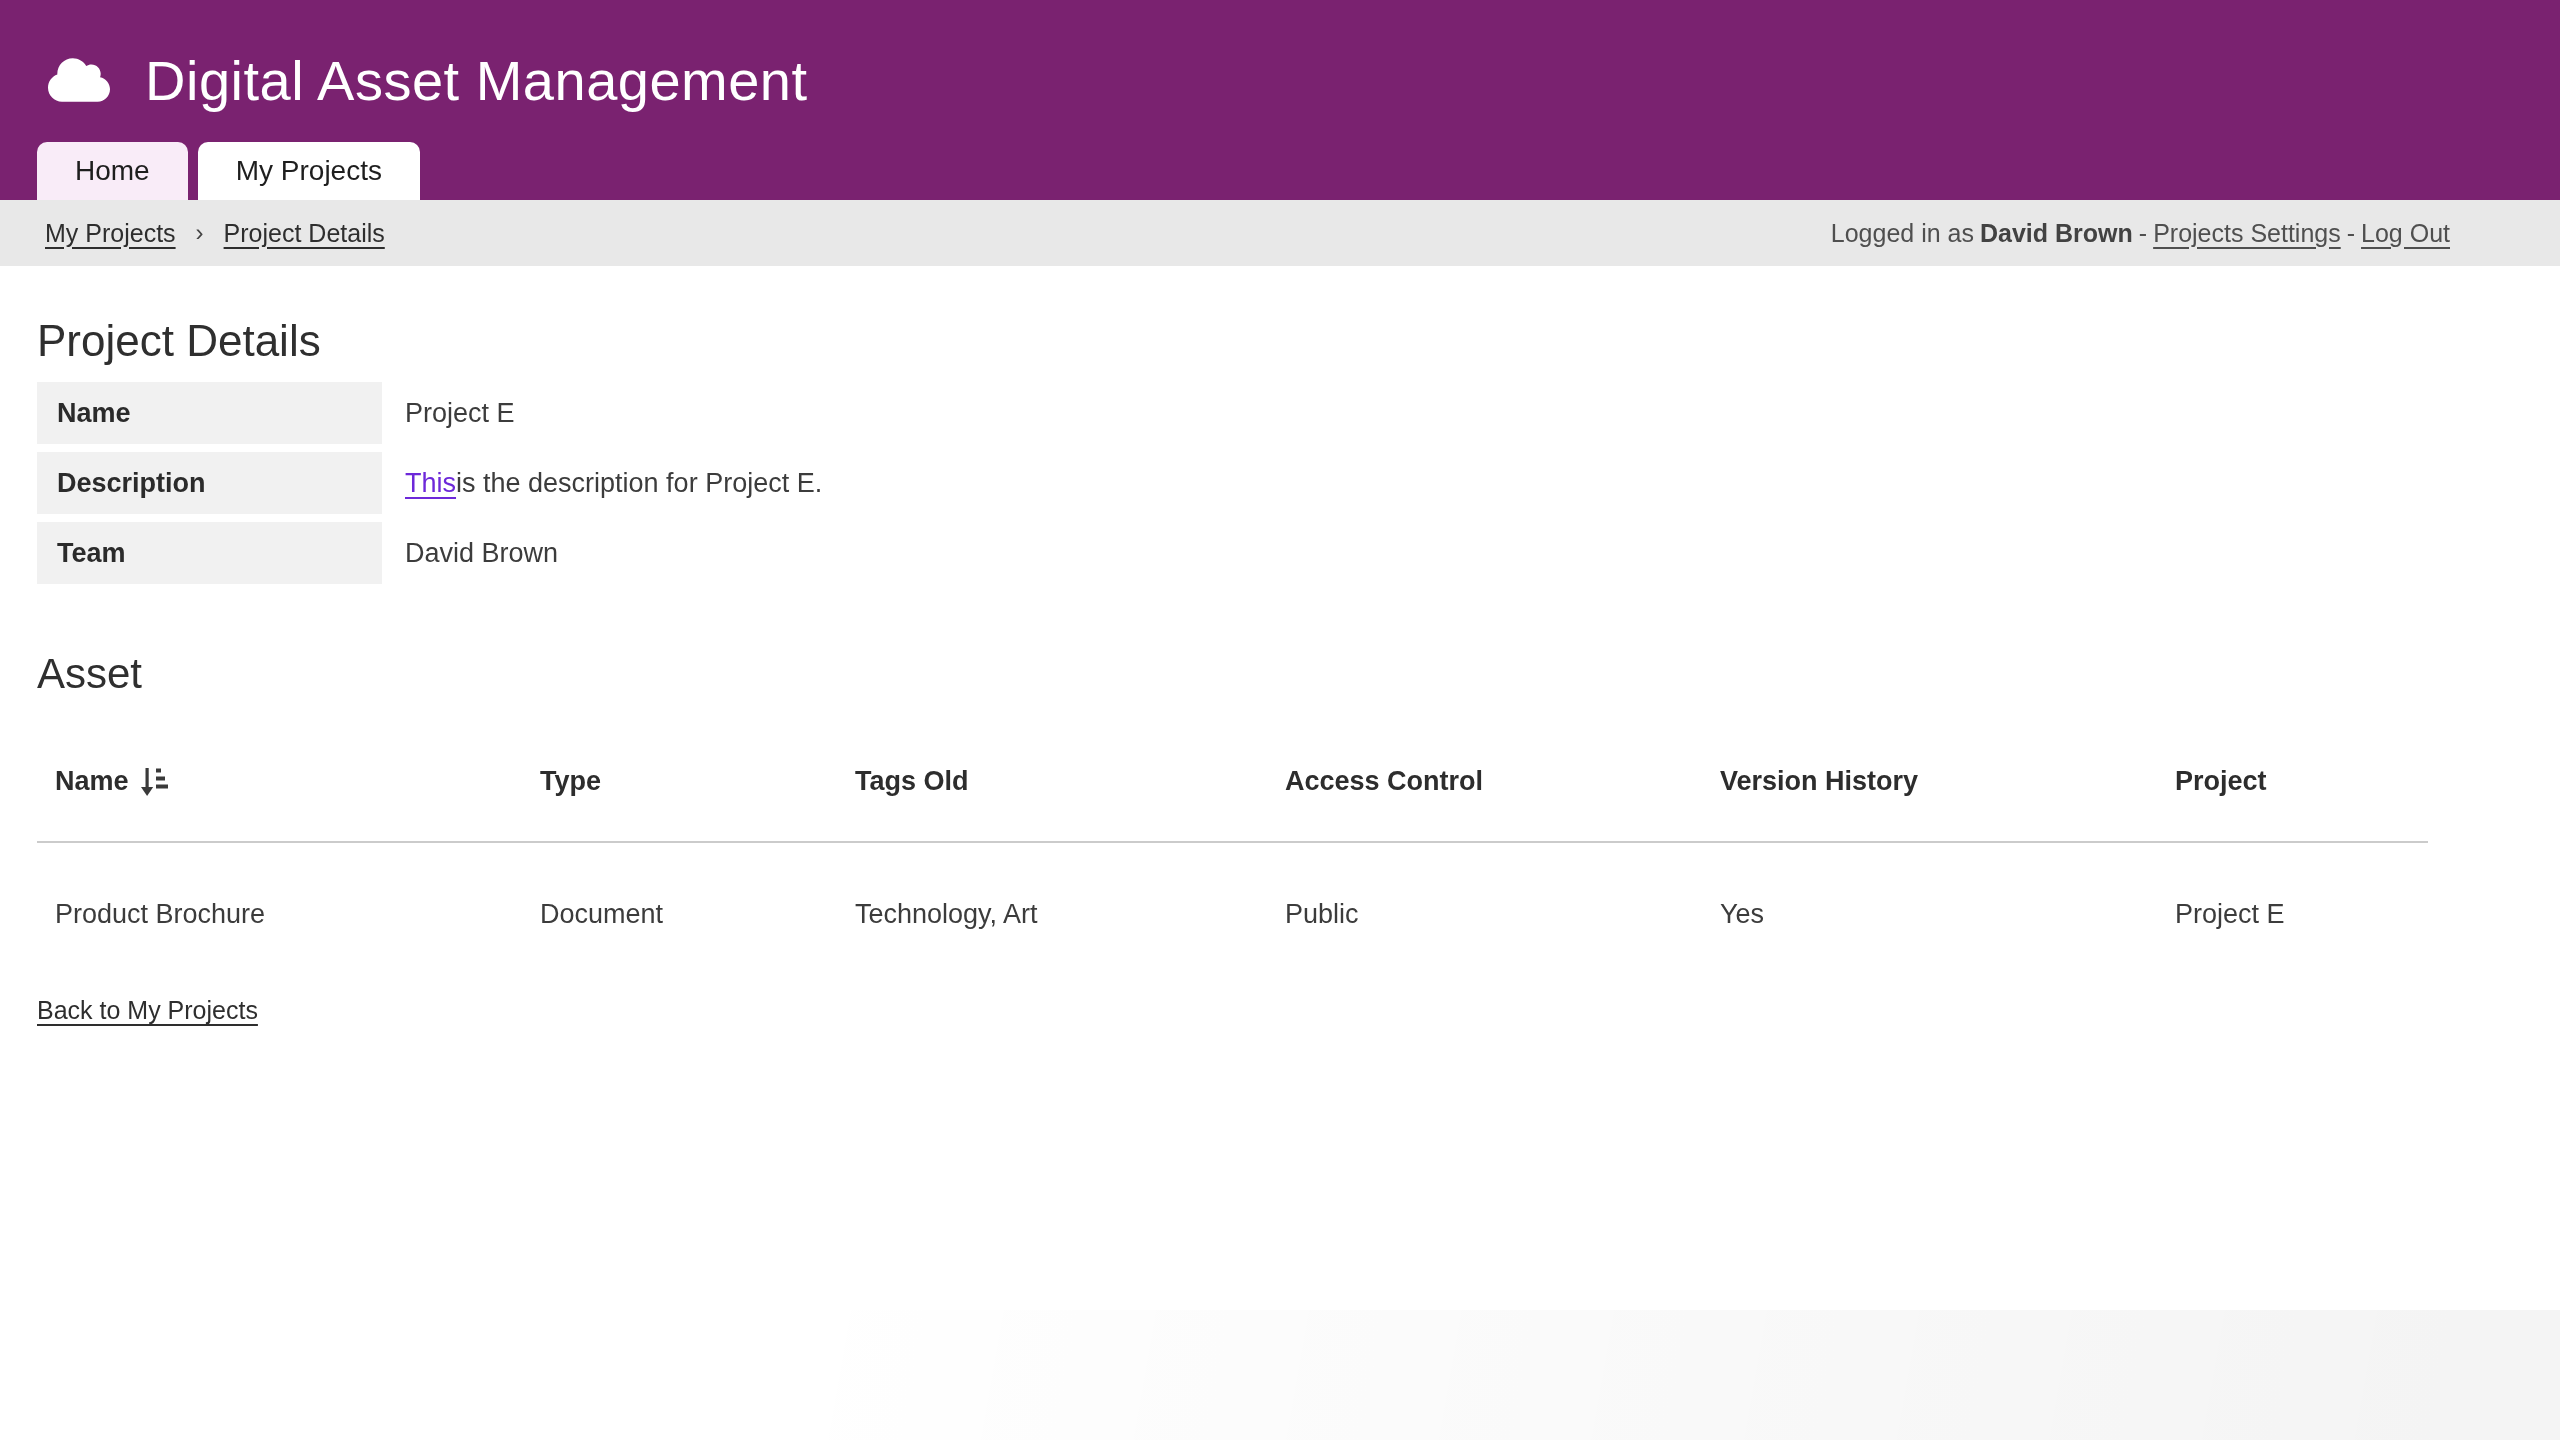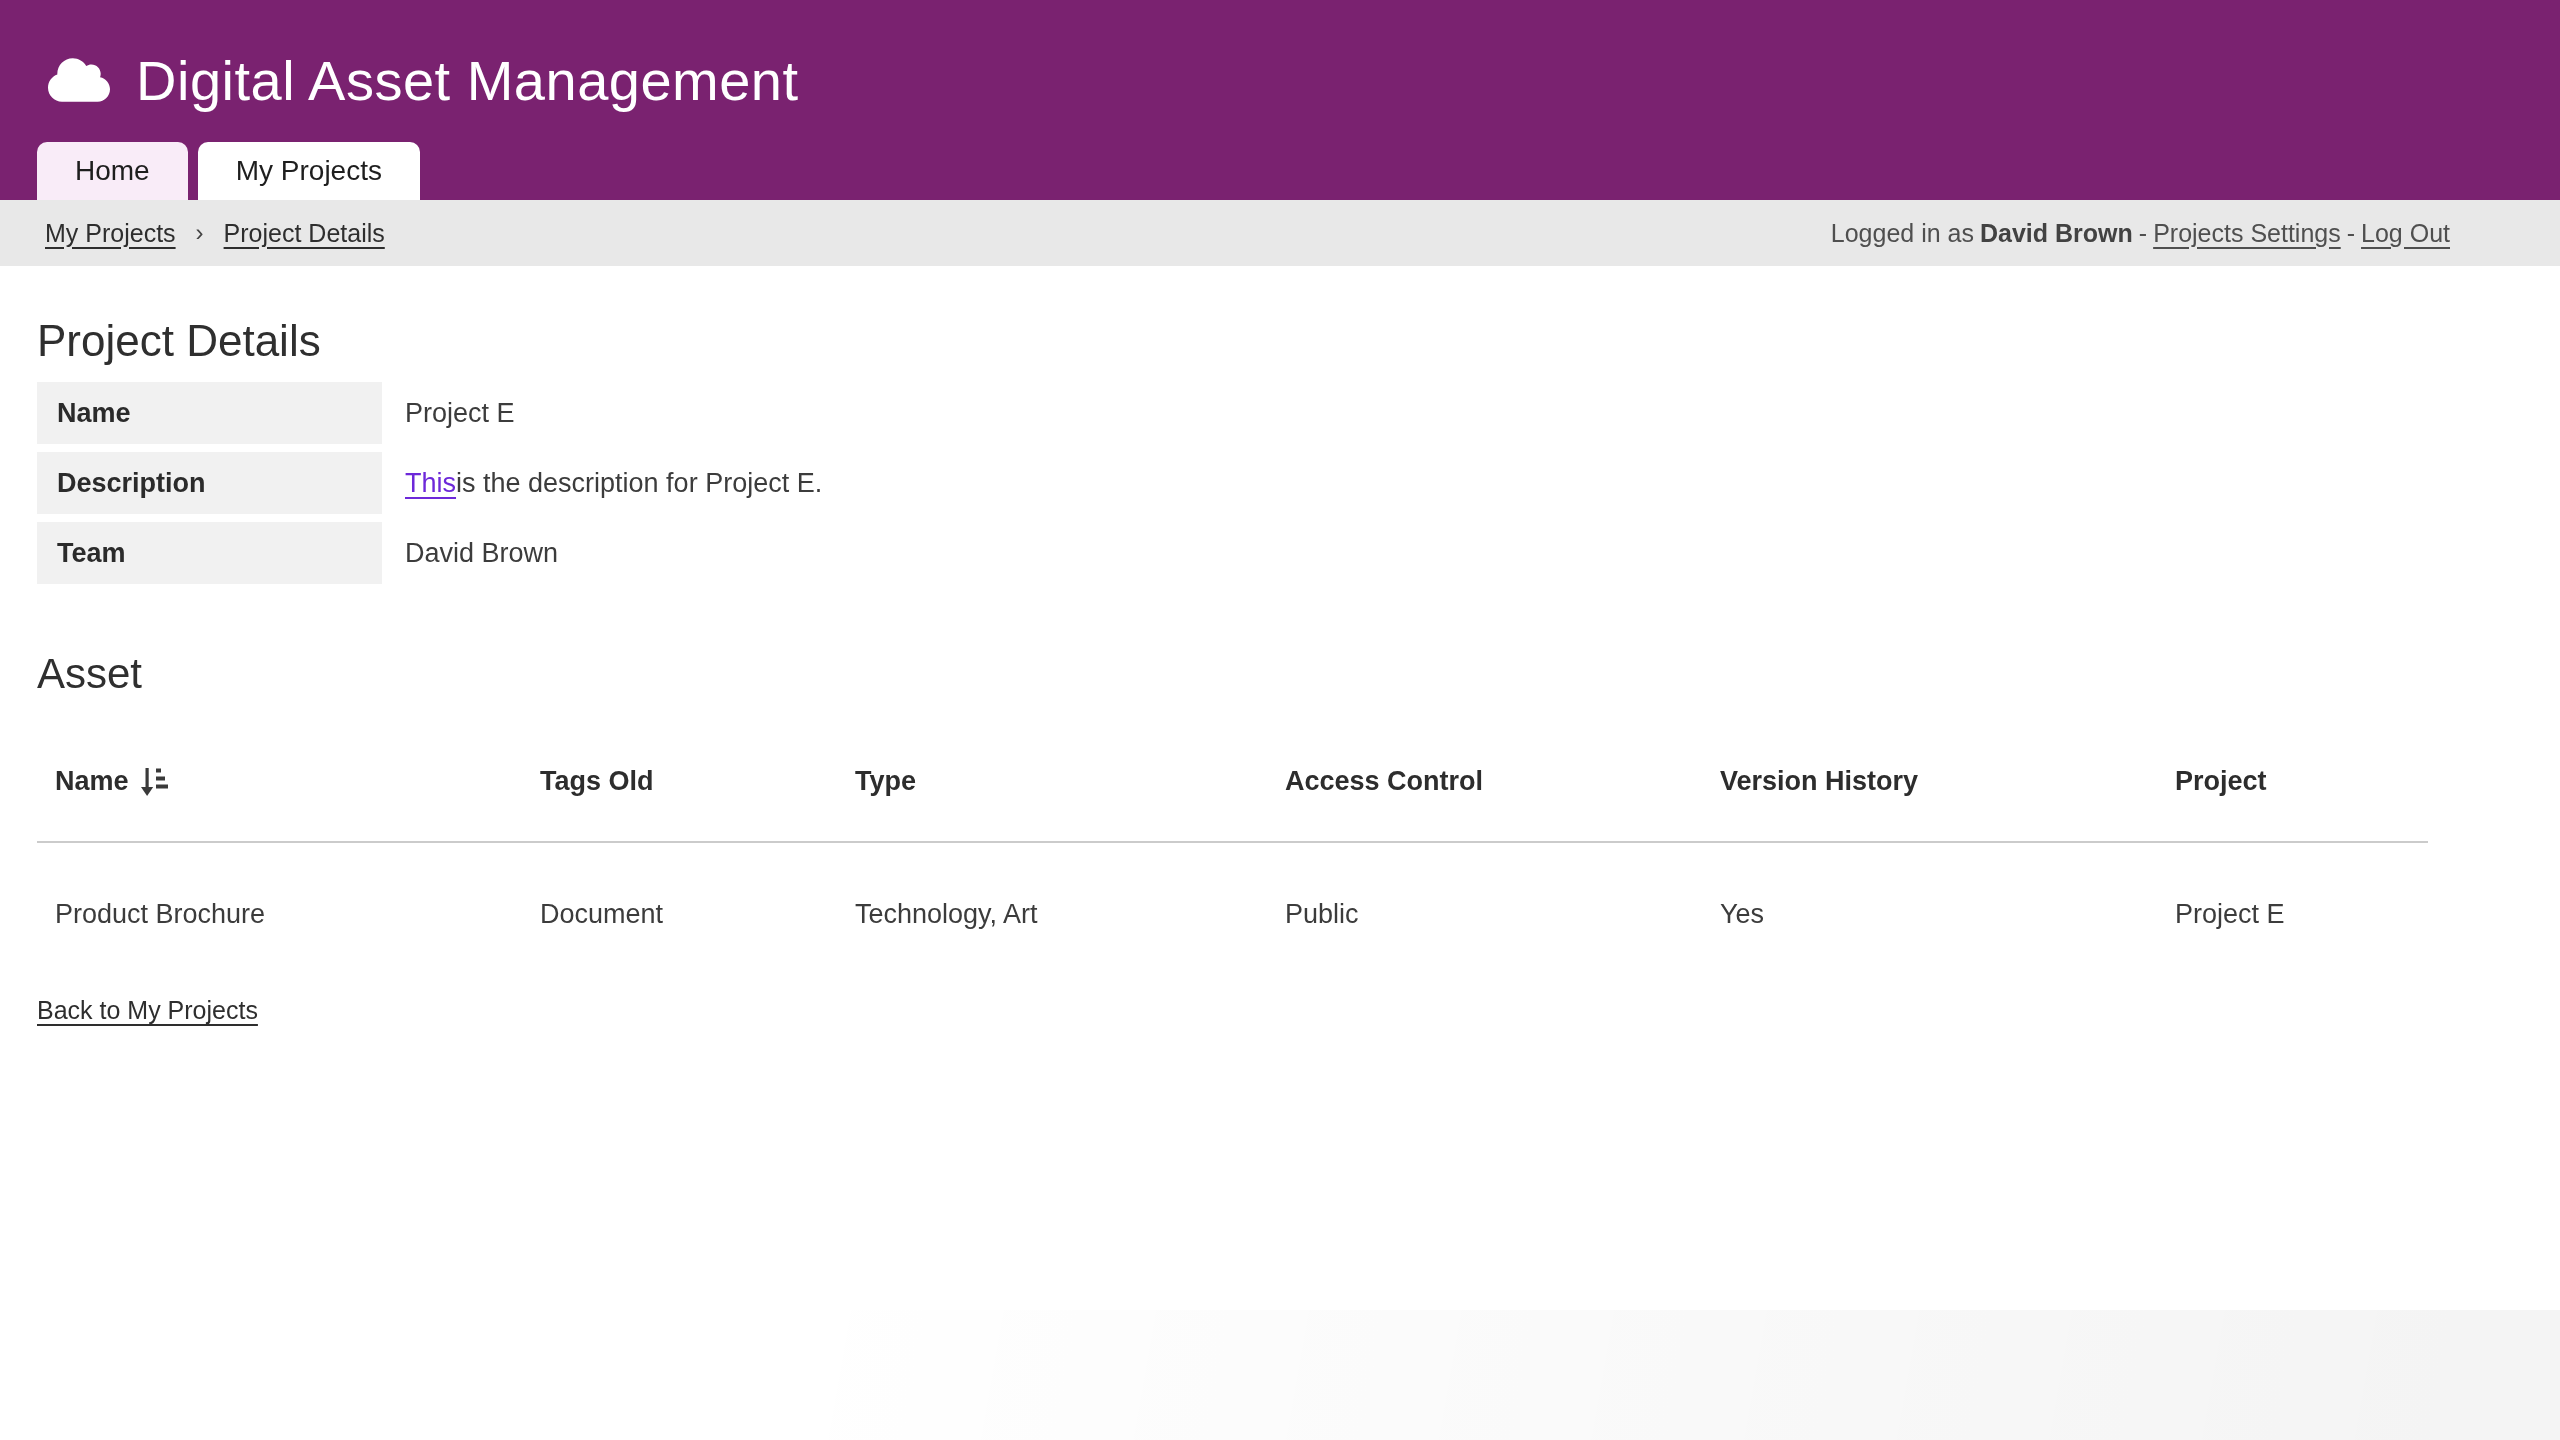--- a/index.html
+++ b/index.html
@@ -15,21 +15,21 @@
 
   
   .app-header {
     background: #7a2270;
     height: 200px;
     position: relative;
   }
   .brand {
     display: flex;
     align-items: center;
-    gap: 26px;
+    gap: 35px;
     padding: 30px 0 0 48px;
     height: 100px;
   }
   .cloud-icon svg { width: 62px; height: 50px; display: block; }
   .app-title {
     color: #ffffff;
     font-size: 56px;
     font-weight: 400;
     letter-spacing: 0.5px;
     white-space: nowrap;
@@ -241,24 +241,24 @@
               <rect x="4.5" y="1" width="3.2" height="21"></rect>
               <polygon points="0,20 12.2,20 6.1,29"></polygon>
               <rect x="15" y="1.5" width="5" height="4"></rect>
               <rect x="15" y="9.5" width="9" height="4"></rect>
               <rect x="15" y="17.5" width="12" height="4"></rect>
             </g>
           </svg>
         </span>
       </div>
       <div class="asset-th">
+          <span>Type</span>
+        </div>
+      <div class="asset-th">
           <span>Tags Old</span>
-        </div>
-      <div class="asset-th">
-          <span>Type</span>
         </div>
       <div class="asset-th">
           <span>Access Control</span>
         </div>
       <div class="asset-th">
           <span>Version History</span>
         </div>
       <div class="asset-th">
           <span>Project</span>
         </div>

